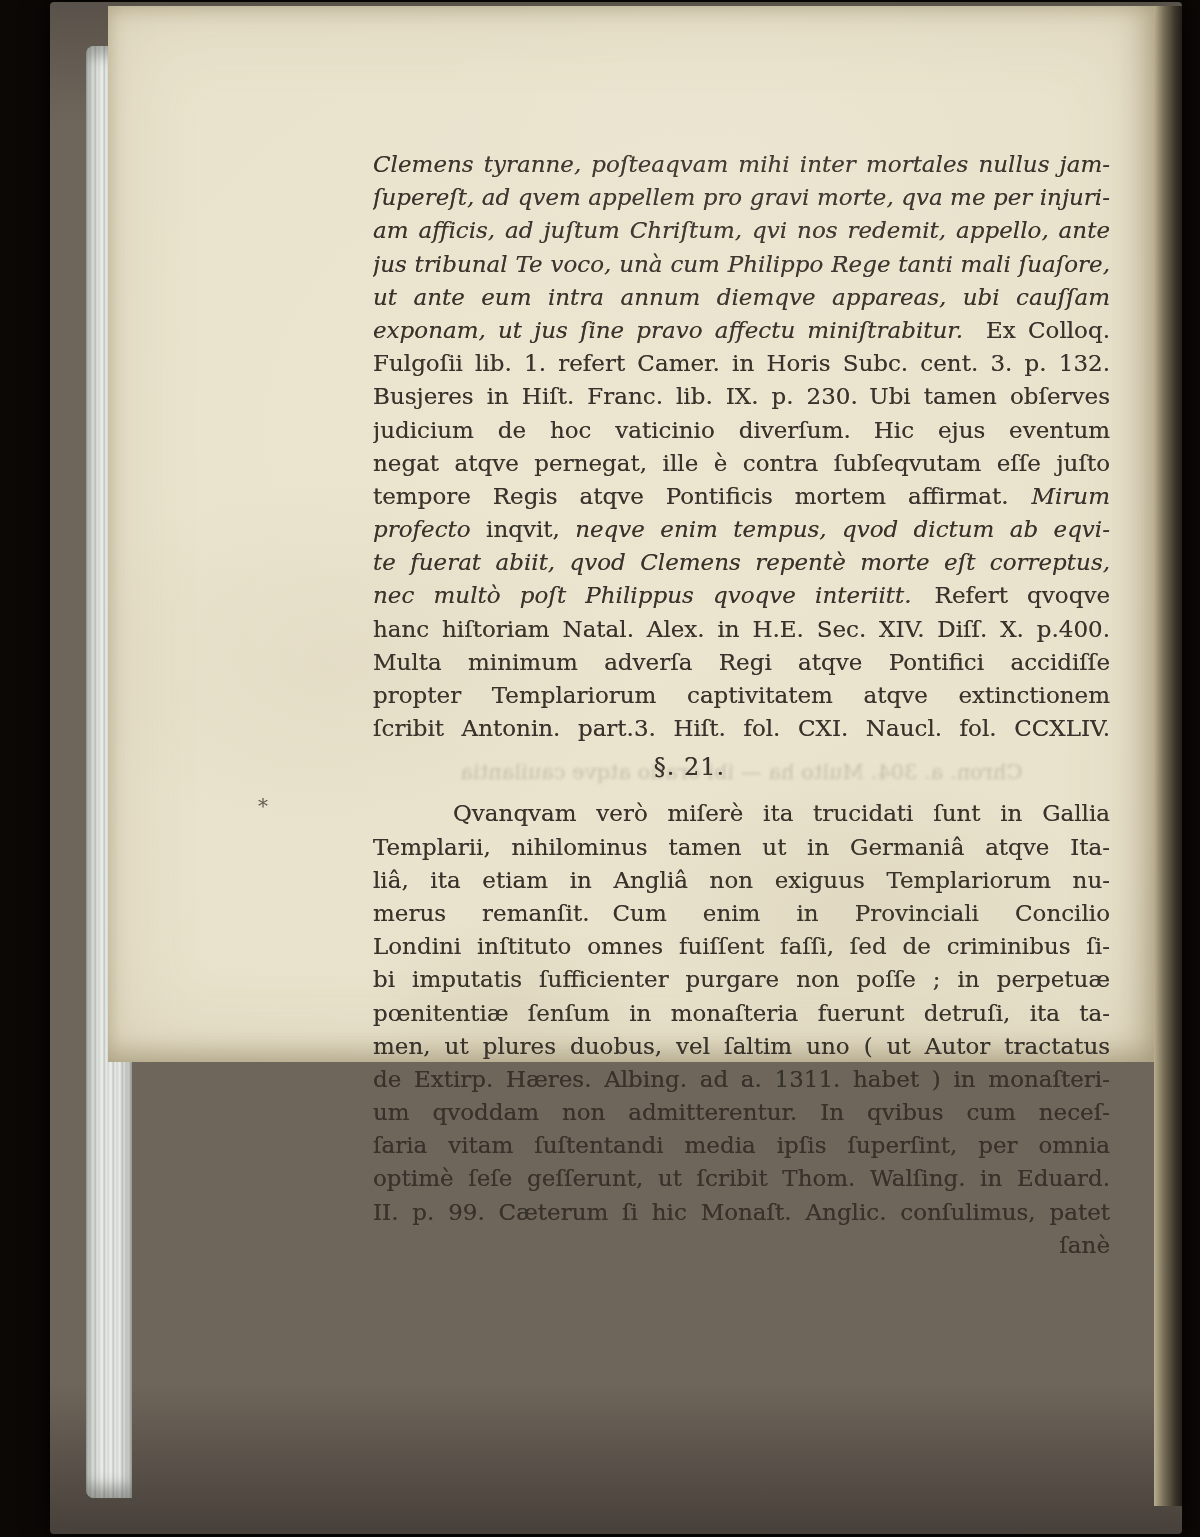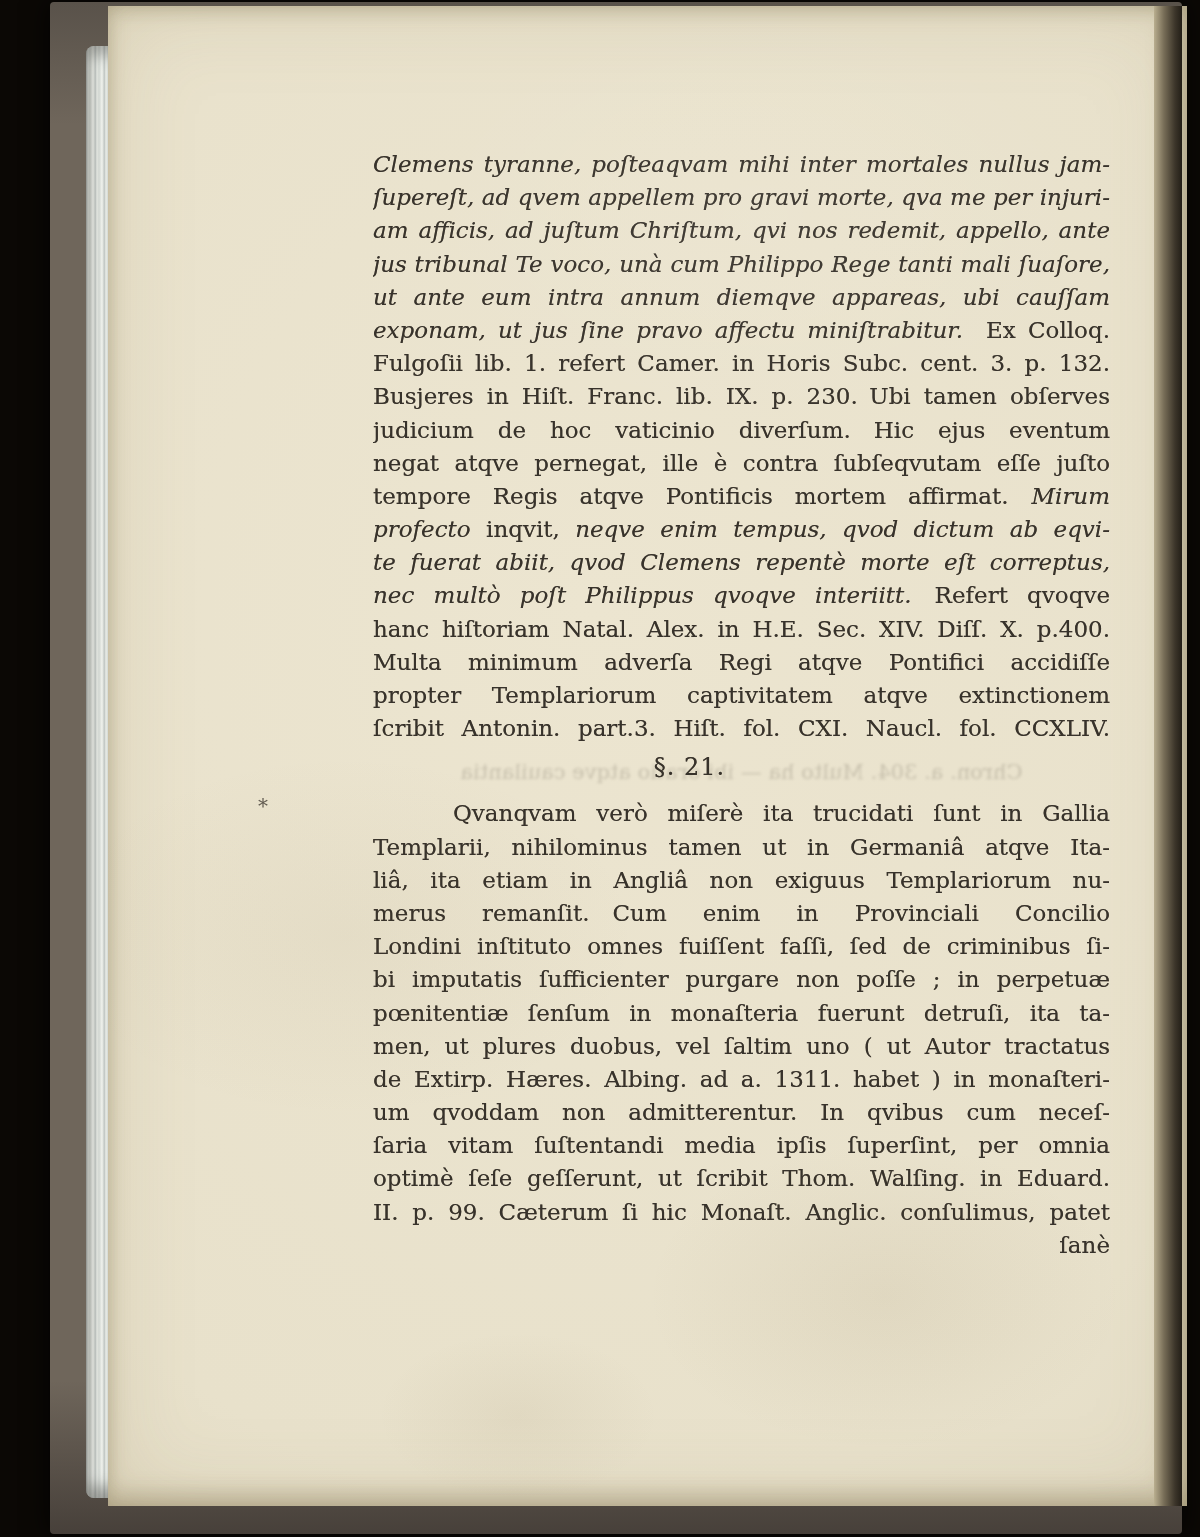--- a/index.html
+++ b/index.html
@@ -25,29 +25,28 @@
   .page-stack {
     position: absolute; left: 86px; top: 46px; width: 46px; height: 1452px;
     background: repeating-linear-gradient(90deg,
       #b8bebb 0px, #e9ece7 2px, #d3d8d3 4px, #f0f2ed 7px, #c7ccc8 9px);
     border-radius: 8px 0 0 8px;
     box-shadow: inset 0 10px 14px rgba(60,60,55,0.35), inset 0 -12px 14px rgba(60,60,55,0.4);
   }
 
   
   .page {
-    position: absolute; left: 108px; top: 6px; width: 1046px; height: 1500px;
+    position: absolute; left: 108px; top: 6px; width: 1046px; height: 1056px;
     background:
       radial-gradient(ellipse 130% 110% at 45% 40%, #ece5d0 0%, #e8e1cb 55%, #ded6be 85%, #cfc7ae 100%);
     box-shadow:
       inset 0 0 90px rgba(140,120,80,0.18),
       inset -16px 0 26px rgba(110,95,60,0.22),
       inset 0 -12px 22px rgba(110,95,60,0.25),
       inset 0 6px 14px rgba(110,95,60,0.12);
-    padding-left: 33px;
   }
   .page::after {
     content: ""; position: absolute; inset: 0; pointer-events: none;
     background-image:
       radial-gradient(ellipse 340px 220px at 72% 86%, rgba(120,100,60,0.08), transparent 70%),
       radial-gradient(ellipse 420px 260px at 22% 62%, rgba(120,100,60,0.05), transparent 70%),
       radial-gradient(ellipse 520px 320px at 60% 14%, rgba(255,255,255,0.06), transparent 70%),
       radial-gradient(ellipse 200px 120px at 38% 94%, rgba(120,100,60,0.07), transparent 70%);
   }
 

